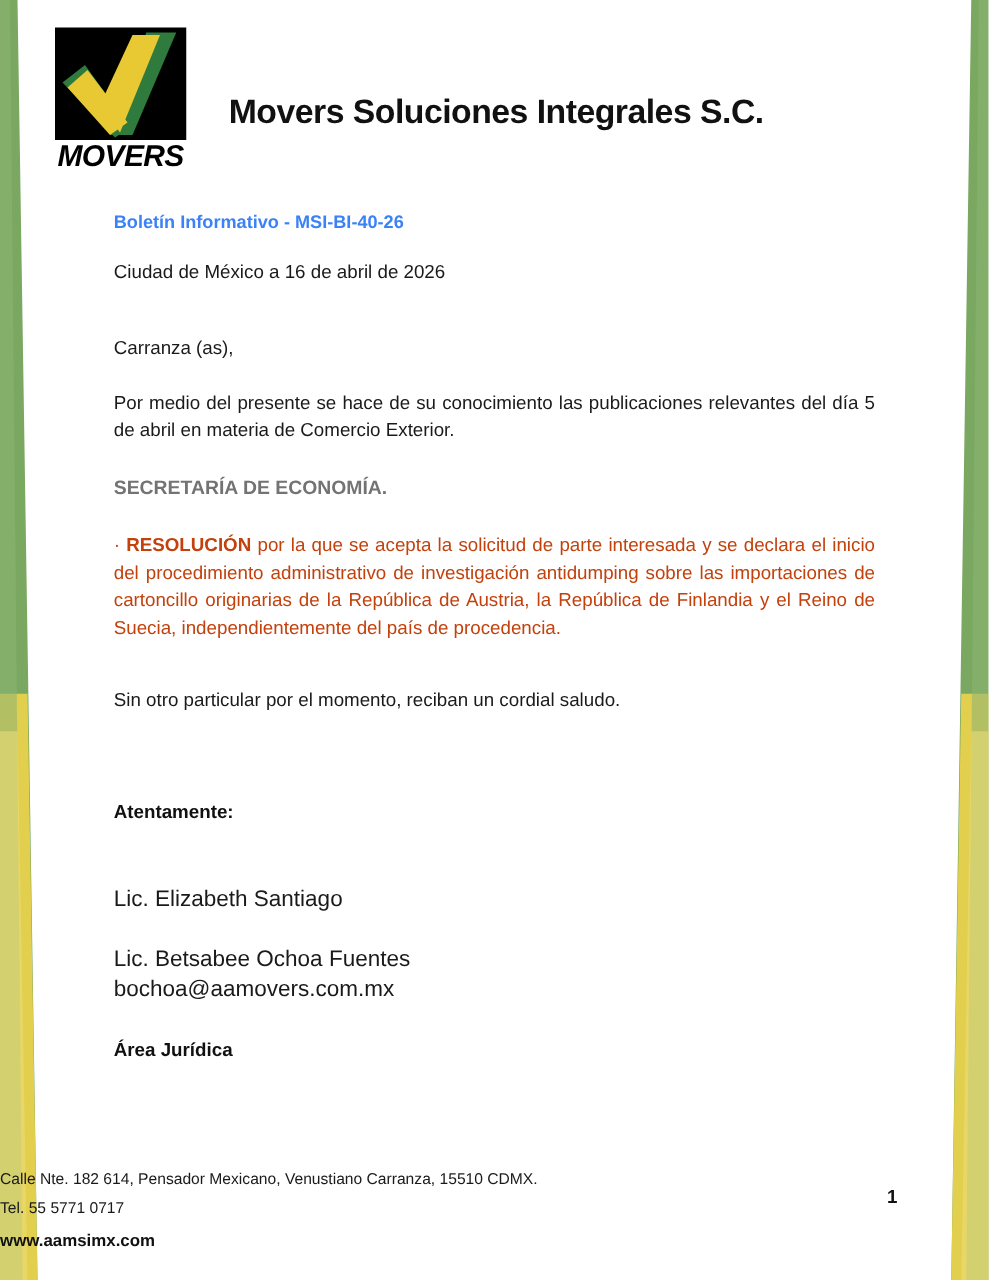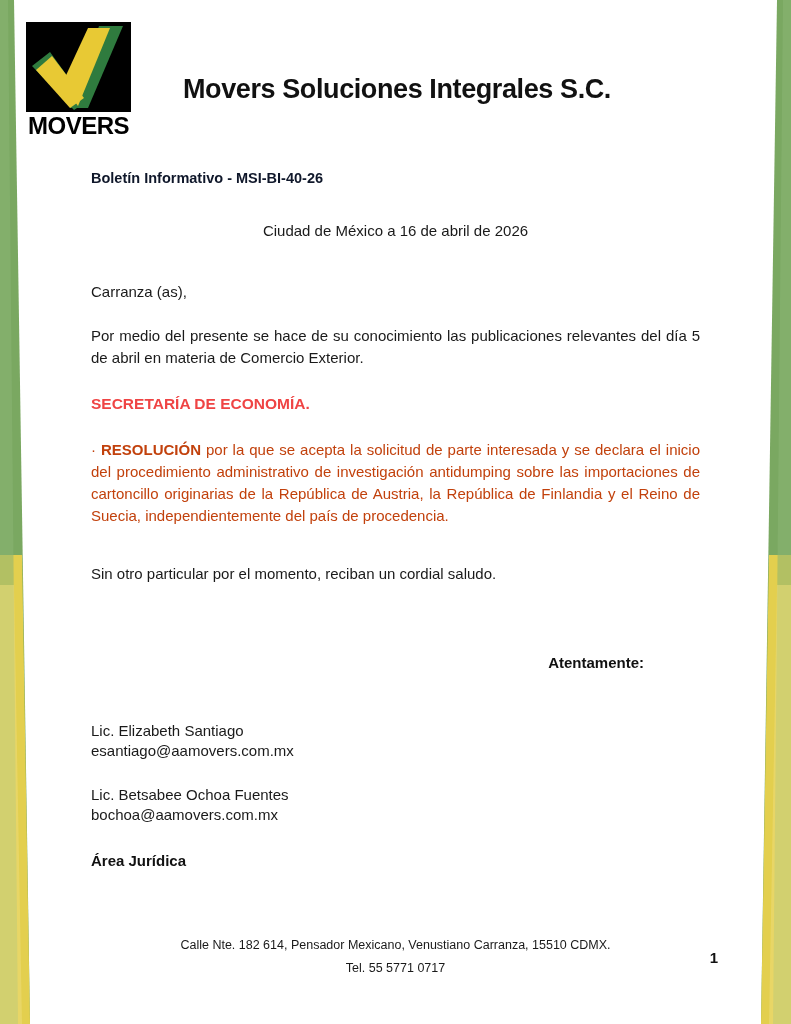--- a/index.html
+++ b/index.html
@@ -26,24 +26,25 @@
     width: 60px;
     pointer-events: none;
   }
   .band-left  { left: 0; }
   .band-right { right: 0; }
   .band svg { display: block; width: 100%; height: 100%; }
 
   
   .logo {
     position: absolute;
-    left: 26px;
+    left: 44px;
     top: 22px;
     width: 84px;
     height: 118px;
+    font-style: italic;
   }
   .logo-mark {
     position: relative;
     width: 105px;
     height: 90px;
     background: #000000;
     overflow: hidden;
   }
   .logo-mark svg { display:block; width:105px; height:90px; }
   .logo-word {
@@ -72,94 +73,93 @@
 
   
   .content {
     position: absolute;
     left: 91px;
     top: 170px;
     width: 609px;
   }
 
   .bulletin-id {
-    color: #0f172a;
+    color: #3b82f6;
     font-weight: bold;
     font-size: 14.5px;
-    margin: 0 0 36px 0;
+    margin: 0 0 23px 0;
   }
   .date-line {
-    text-align: center;
+    text-align: left;
     font-size: 15px;
     color: #1a1a1a;
     margin: 0 0 44px 0;
   }
   .greeting {
     font-size: 15px;
     color: #1a1a1a;
     margin: 0 0 25px 0;
   }
   .intro {
     font-size: 15px;
     color: #1a1a1a;
     line-height: 1.45;
     text-align: justify;
     margin: 0 0 26px 0;
   }
   .section-heading {
-    color: #ef4444;
+    color: #737373;
     font-weight: bold;
     font-size: 15.5px;
     margin: 0 0 26px 0;
   }
   .resolution {
     font-size: 15px;
     color: #c2410c;
     line-height: 1.47;
     text-align: justify;
     margin: 0 0 38px 0;
   }
   .resolution b { font-weight: bold; }
   .farewell {
     font-size: 15px;
     color: #1a1a1a;
     margin: 0 0 72px 0;
   }
   .sign-off {
-    text-align: right;
+    text-align: left;
     font-weight: bold;
     font-size: 15px;
     color: #111111;
     margin: 0 0 50px 0;
     padding-right: 56px;
   }
   .contact-block {
-    font-size: 15px;
+    font-size: 18px;
     color: #1a1a1a;
     line-height: 1.33;
     margin: 0 0 24px 0;
   }
   .contact-block .nm { display: block; }
   .contact-block .em { display: block; }
   .area {
     text-align: left;
     font-weight: bold;
     font-size: 15px;
     color: #111111;
     margin: 28px 0 0 0;
     padding-right: 46px;
   }
 
   
   .footer {
     position: absolute;
     left: 0;
     right: 0;
-    bottom: 37px;
-    text-align: center;
+    bottom: 24px;
   }
   .footer-address {
     font-size: 12.5px;
     color: #1a1a1a;
     margin: 0 0 9px 0;
   }
   .footer-phone {
     font-size: 12.5px;
     color: #1a1a1a;
     margin: 0 0 12px 0;
@@ -229,31 +229,31 @@
     <p class="section-heading">SECRETARÍA DE ECONOMÍA.</p>
 
     <p class="resolution"><span>·</span> <b>RESOLUCIÓN</b><span> por la que se acepta la solicitud de parte interesada y se declara el inicio del procedimiento administrativo de investigación antidumping sobre las importaciones de cartoncillo originarias de la República de Austria, la República de Finlandia y el Reino de Suecia, independientemente del país de procedencia.</span></p>
 
     <p class="farewell">Sin otro particular por el momento, reciban un cordial saludo.</p>
 
     <p class="sign-off">Atentamente:</p>
 
     <div class="contact-block">
       <span class="nm">Lic. Elizabeth Santiago</span>
-      <span class="em">esantiago@aamovers.com.mx</span>
     </div>
 
     <div class="contact-block">
       <span class="nm">Lic. Betsabee Ochoa Fuentes</span>
       <span class="em">bochoa@aamovers.com.mx</span>
     </div>
 
     <p class="area">Área Jurídica</p>
   </div>
 
   <div class="footer">
     <p class="footer-address">Calle Nte. 182 614, Pensador Mexicano, Venustiano Carranza, 15510 CDMX.</p>
     <p class="footer-phone">Tel. 55 5771 0717</p>
+    <p class="footer-web">www.aamsimx.com</p>
   </div>
 
   <div class="page-number">1</div>
 
 </div>
 
 </body></html>

